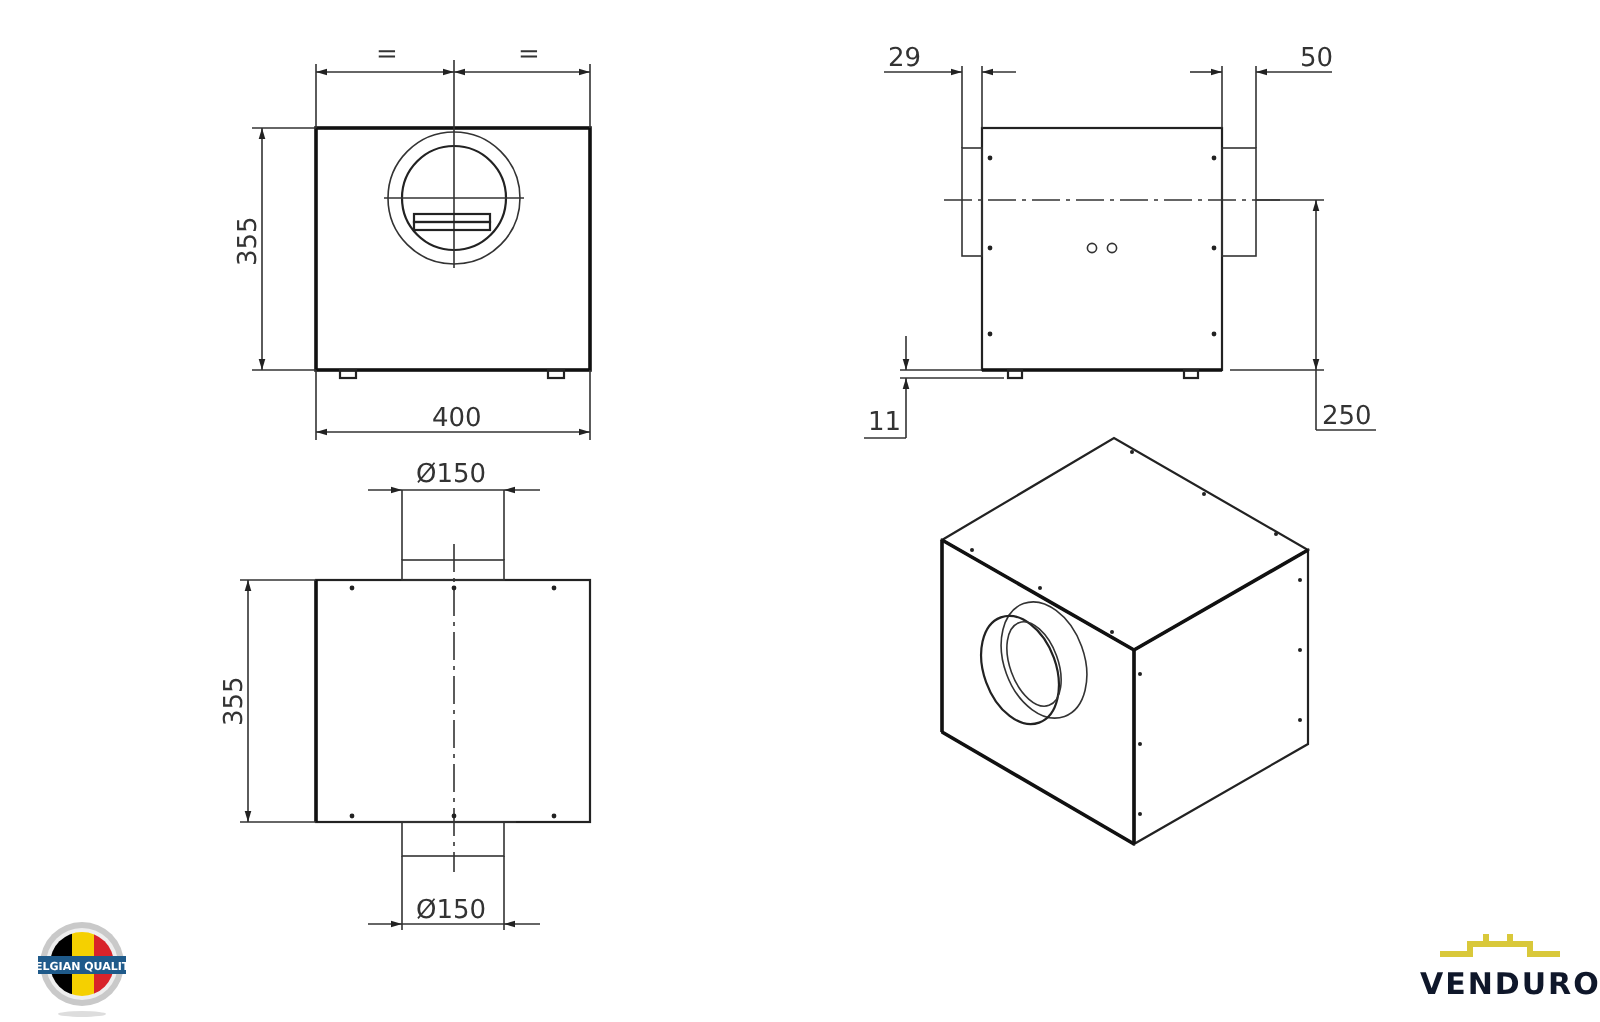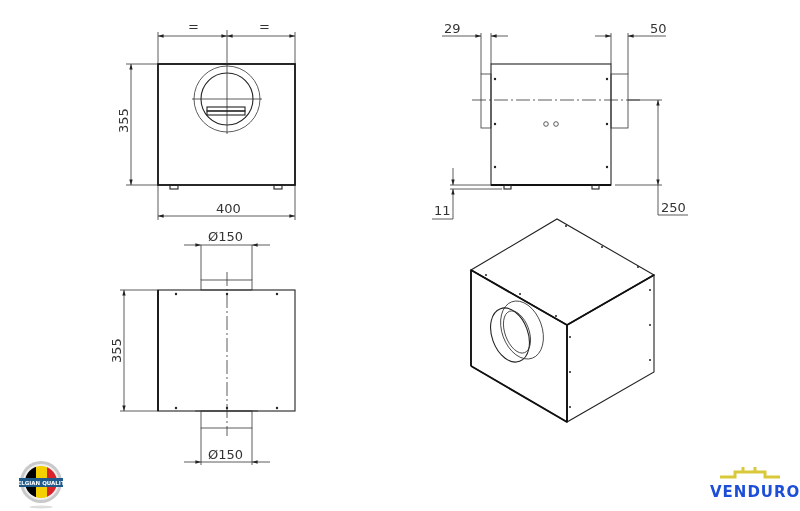--- a/index.html
+++ b/index.html
@@ -6,21 +6,21 @@
   body { width: 800px; height: 511px; position: relative; overflow: hidden; font-family: "DejaVu Sans", sans-serif; }
   svg.drawing { position: absolute; left: 0; top: 0; width: 800px; height: 511px; }
   .thin { stroke: #333; stroke-width: 0.8; fill: none; }
   .thick { stroke: #111; stroke-width: 1.8; fill: none; }
   .med { stroke: #222; stroke-width: 1.1; fill: none; }
   .center { stroke: #333; stroke-width: 0.8; fill: none; stroke-dasharray: 14 3 2 3; }
   .dim-text { font-family: "DejaVu Sans", sans-serif; font-size: 13px; fill: #333; }
   .dot { fill: #222; }
   .logo-belgian { position: absolute; left: 14px; top: 458px; width: 54px; height: 52px; }
   .logo-venduro { position: absolute; left: 710px; top: 463px; width: 80px; height: 42px; }
-  .venduro-text { position: absolute; left: 0; top: 20px; width: 80px; text-align: center; font-family: "DejaVu Sans", sans-serif; font-weight: bold; font-size: 15px; letter-spacing: 1px; color: #1d4ed8; }
+  .venduro-text { position: absolute; left: 0; top: 20px; width: 80px; text-align: center; font-family: "DejaVu Sans", sans-serif; font-weight: bold; font-size: 15px; letter-spacing: 1px; color: #0f172a; }
 </style>
 </head>
 <body>
 
 <svg class="drawing" viewBox="0 0 800 511">
   <defs>
     <marker id="arr" viewBox="0 0 10 10" refX="10" refY="5" markerWidth="7" markerHeight="7" orient="auto-start-reverse">
       <path d="M0,2 L10,5 L0,8 z" fill="#222"></path>
     </marker>
   </defs>

